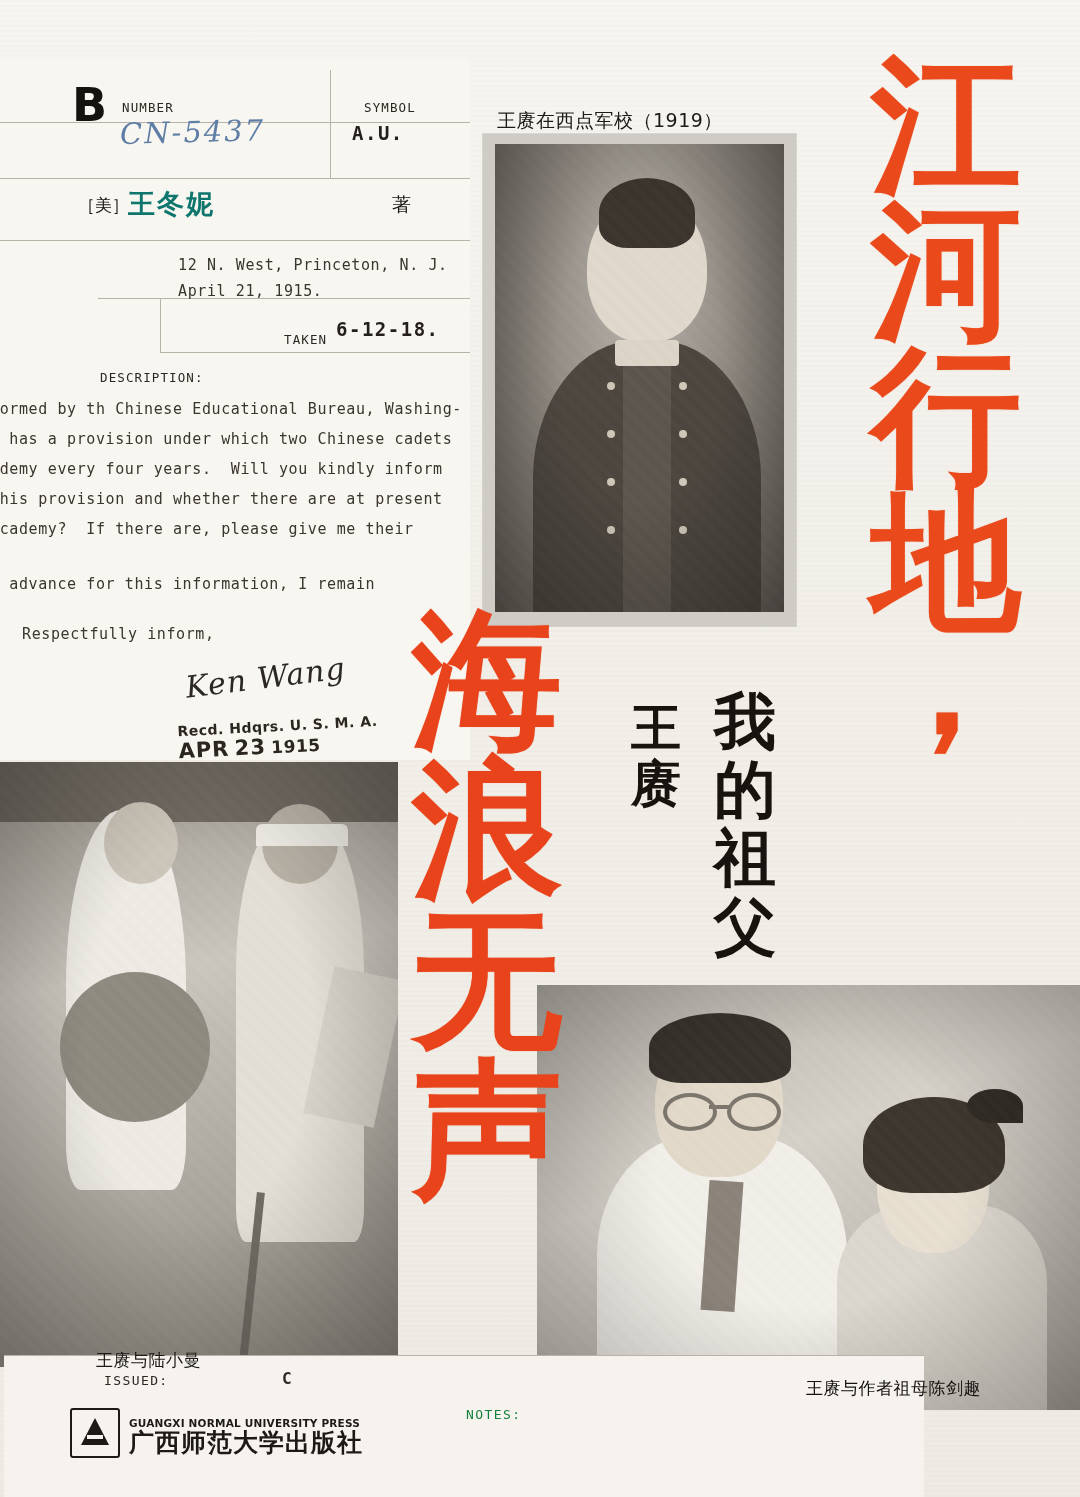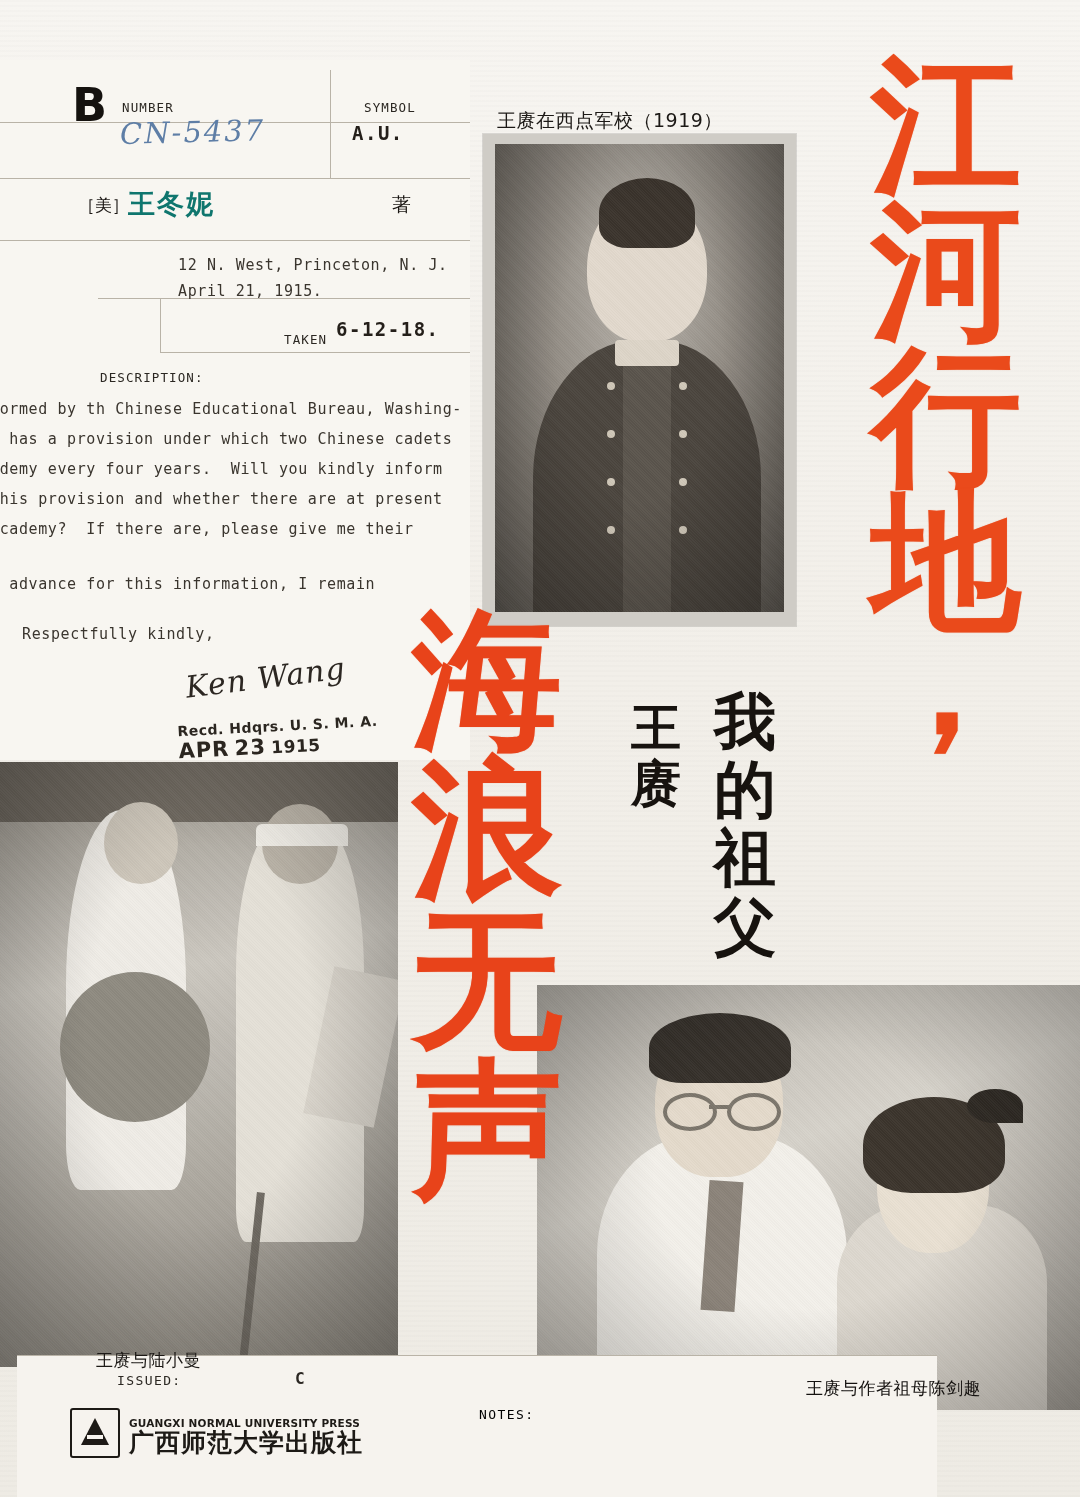--- a/index.html
+++ b/index.html
@@ -145,21 +145,21 @@
     font-size: 21px;
     letter-spacing: 1px;
   }
   .recd .d3 {
     font-size: 17px;
   }
 
   
   .bottom-strip {
     position: absolute;
-    left: 17px;
+    left: 4px;
     top: 1355px;
     width: 920px;
     height: 142px;
     background: #f6f3ee;
   }
   .strip-line {
     position: absolute;
     left: 0;
     right: 0;
     top: 0;
@@ -184,21 +184,21 @@
     font-size: 16px;
     color: #2b2722;
   }
   .notes {
     position: absolute;
     left: 462px;
     top: 52px;
     font-family: "DejaVu Sans Mono", monospace;
     font-size: 13px;
     letter-spacing: 1.4px;
-    color: #000000;
+    color: #15803d;
   }
 
   
   .photo-west {
     position: absolute;
     left: 483px;
     top: 134px;
     width: 313px;
     height: 492px;
     background: #cfccc6;
@@ -445,21 +445,21 @@
     <div class="stamped" style="left:336px; top:258px;">6-12-18.</div>
 
     <div class="lab" style="left:100px; top:310px;">DESCRIPTION:</div>
 
     <div class="typed" style="left:-10px; top:340px;">formed by th Chinese Educational Bureau, Washing-</div>
     <div class="typed" style="left:-10px; top:370px;">y has a provision under which two Chinese cadets</div>
     <div class="typed" style="left:-10px; top:400px;">ademy every four years.  Will you kindly inform</div>
     <div class="typed" style="left:-10px; top:430px;">this provision and whether there are at present</div>
     <div class="typed" style="left:-10px; top:460px;">Academy?  If there are, please give me their</div>
     <div class="typed" style="left:-10px; top:515px;">n advance for this information, I remain</div>
-    <div class="typed" style="left:22px;  top:565px;">Respectfully kindly,</div>
+    <div class="typed" style="left:22px;  top:565px;">Respectfully inform,</div>
 
     <div class="sig">Ken Wang</div>
 
     <div class="recd">
       <div>Recd. Hdqrs. U. S. M. A.</div>
       <div>
         <span class="d2">APR</span>
         <span class="d2">23</span>
         <span class="d3">1915</span>
       </div>

